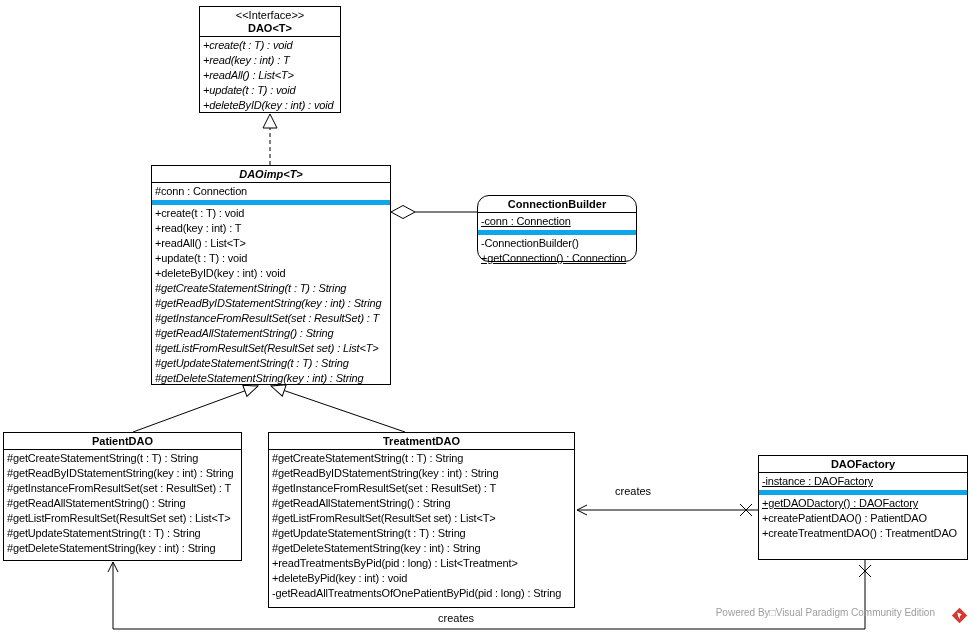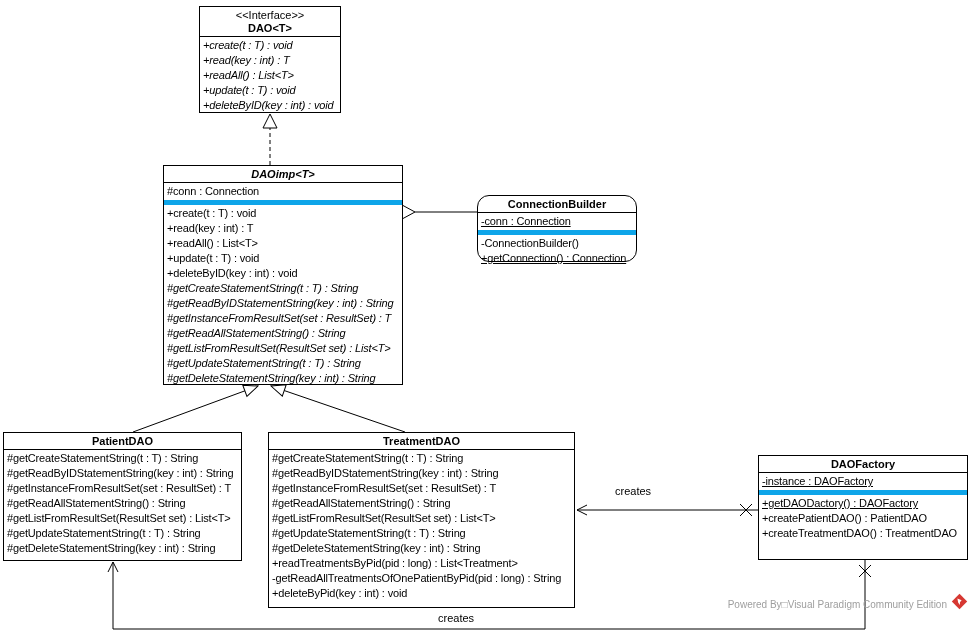--- a/index.html
+++ b/index.html
@@ -10,22 +10,22 @@
   .title{border-bottom:1px solid #000;text-align:center;font-weight:bold;font-size:11px;
          padding:2px 0 1px 0;line-height:13px;}
   .stereotype{font-weight:normal;font-size:11px;line-height:13px;}
   .attrs{border-bottom:5px solid #0ea5e9;padding:1px 0;}
   .methods{padding:1px 0;}
   .row{font-size:11px;line-height:15px;padding:0 3px;white-space:nowrap;letter-spacing:-0.15px;}
   .italic{font-style:italic;}
   .underline{text-decoration:underline;}
   .italic-title .cname{font-style:italic;}
   .edge-label{position:absolute;font-size:11px;color:#000;text-align:left;width:100px;}
-  #watermark{position:absolute;top:593px;left:700px;width:268px;display:flex;
-             align-items:flex-end;justify-content:flex-end;gap:4px;}
+  #watermark{position:absolute;top:607px;left:700px;width:268px;display:flex;
+             align-items:flex-start;justify-content:flex-end;gap:16px;}
   #watermark .wm-text{font-size:10px;color:#9e9e9e;white-space:nowrap;}
 </style>
 </head>
 <body>
 
 <div id="canvas">
 
   <svg id="connectors" width="973" height="634">
     <defs>
       <marker id="mTri" markerUnits="userSpaceOnUse" markerWidth="18" markerHeight="16" refX="15" refY="7" orient="auto">
@@ -72,21 +72,21 @@
     </div>
     <div class="methods">
         <div class="row italic">+create(t : T) : void</div>
         <div class="row italic">+read(key : int) : T</div>
         <div class="row italic">+readAll() : List&lt;T&gt;</div>
         <div class="row italic">+update(t : T) : void</div>
         <div class="row italic">+deleteByID(key : int) : void</div>
       </div>
   </div>
 
-  <div class="uml-box" style="left:151px;top:165px;width:240px;height:220px;margin-left:12px;">
+  <div class="uml-box" style="left:151px;top:165px;width:240px;height:220px;">
     <div class="title italic-title">
       <div class="cname">DAOimp&lt;T&gt;</div>
     </div>
     <div class="attrs">
         <div class="row">#conn : Connection</div>
       </div>
     <div class="methods">
         <div class="row">+create(t : T) : void</div>
         <div class="row">+read(key : int) : T</div>
         <div class="row">+readAll() : List&lt;T&gt;</div>
@@ -136,22 +136,22 @@
     </div>
     <div class="methods">
         <div class="row">#getCreateStatementString(t : T) : String</div>
         <div class="row">#getReadByIDStatementString(key : int) : String</div>
         <div class="row">#getInstanceFromResultSet(set : ResultSet) : T</div>
         <div class="row">#getReadAllStatementString() : String</div>
         <div class="row">#getListFromResultSet(ResultSet set) : List&lt;T&gt;</div>
         <div class="row">#getUpdateStatementString(t : T) : String</div>
         <div class="row">#getDeleteStatementString(key : int) : String</div>
         <div class="row">+readTreatmentsByPid(pid : long) : List&lt;Treatment&gt;</div>
+        <div class="row">+deleteByPid(key : int) : void</div>
         <div class="row">-getReadAllTreatmentsOfOnePatientByPid(pid : long) : String</div>
-        <div class="row">+deleteByPid(key : int) : void</div>
       </div>
   </div>
 
   <div class="uml-box" style="left:758px;top:455px;width:210px;height:105px;">
     <div class="title">
       <div class="cname">DAOFactory</div>
     </div>
     <div class="attrs">
         <div class="row underline">-instance : DAOFactory</div>
       </div>

